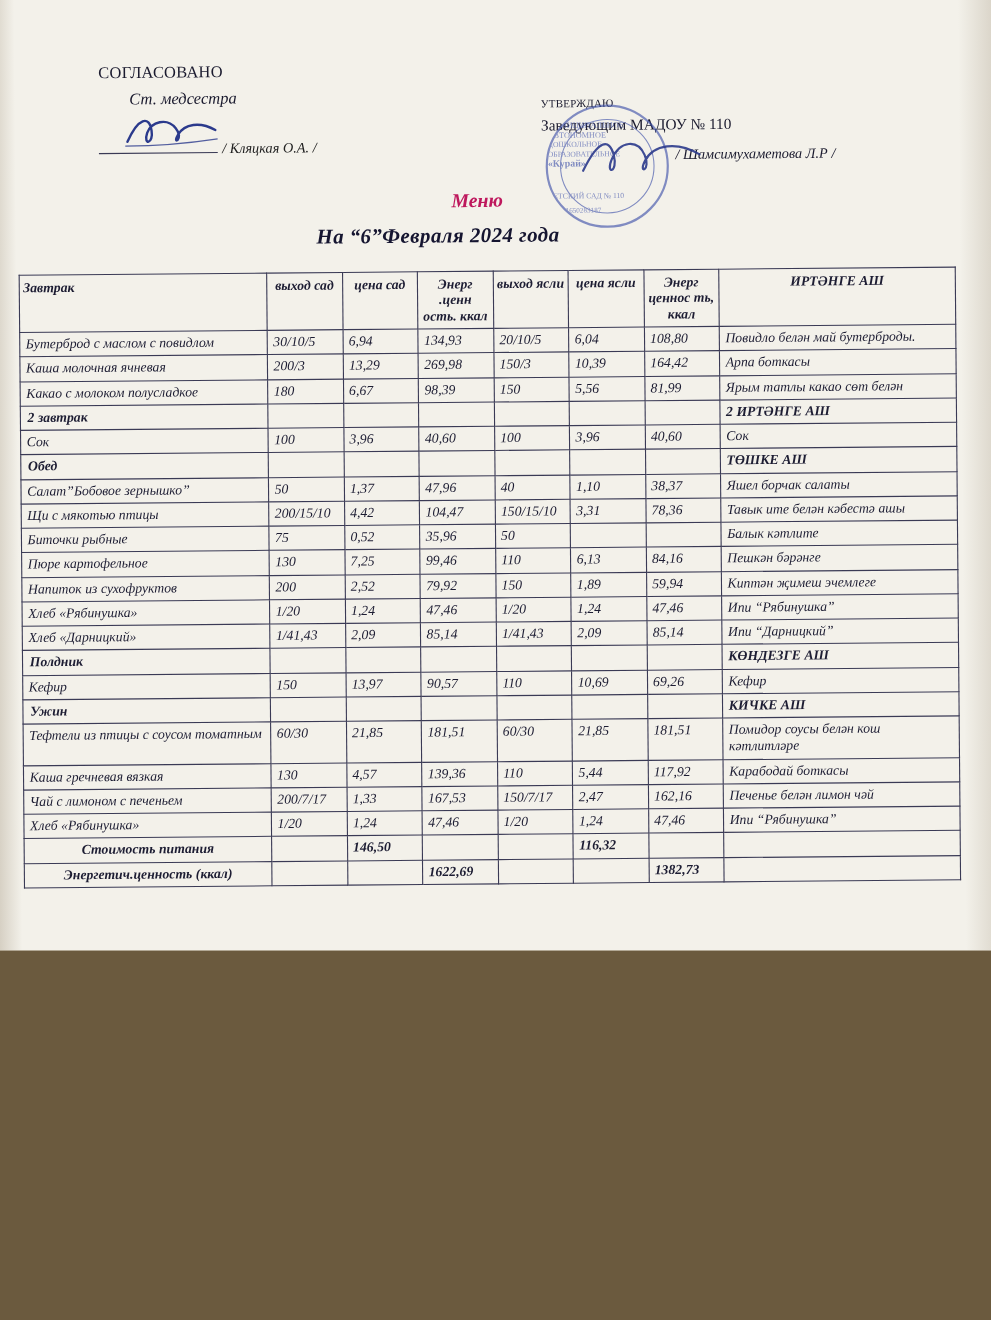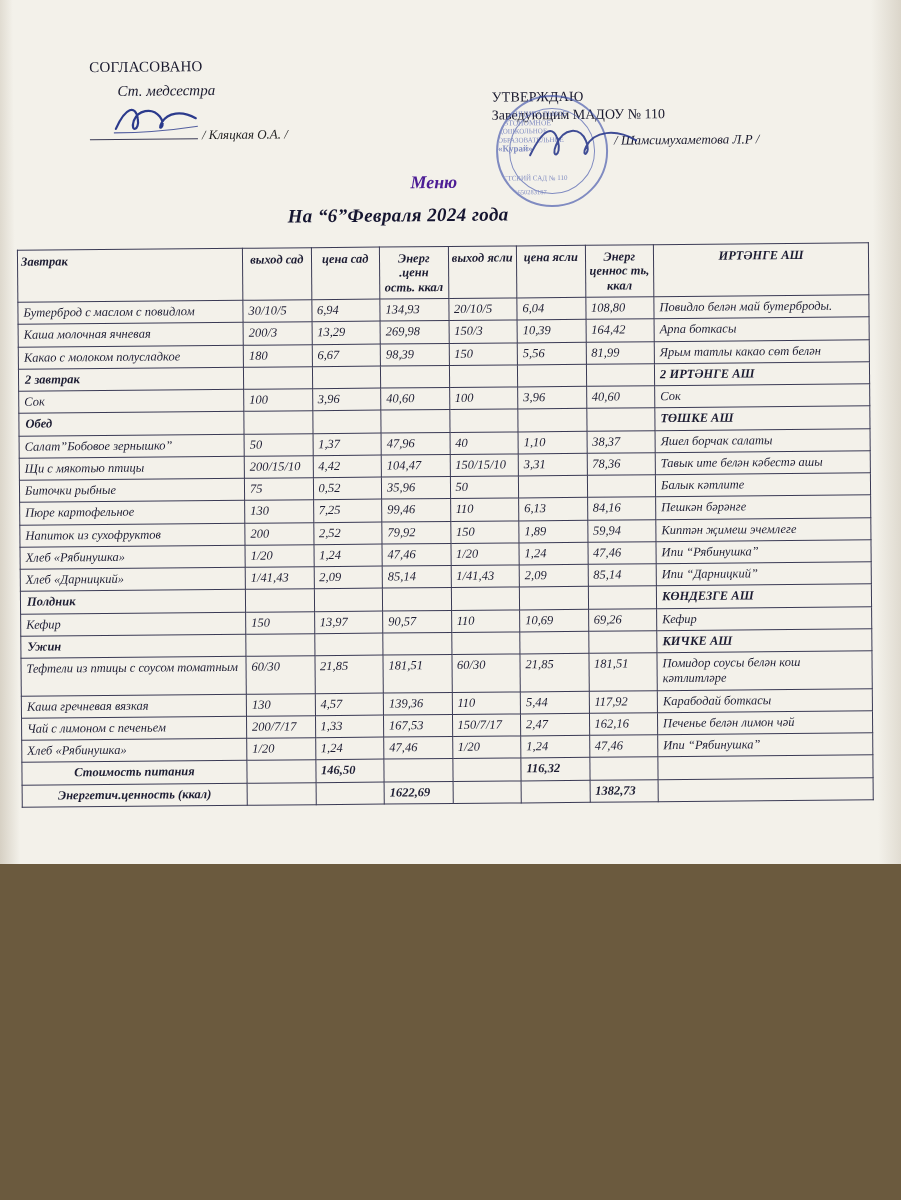--- a/index.html
+++ b/index.html
@@ -97,21 +97,21 @@
     left: 108px;
     top: 96px;
     width: 90px;
     height: 34px;
     pointer-events: none;
   }
   .utver {
     position: absolute;
     left: 488px;
     top: 86px;
-    font-size: 14px;
+    font-size: 10px;
     font-style: normal;
     letter-spacing: .2px;
   }
   .zav {
     position: absolute;
     left: 488px;
     top: 104px;
     font-size: 14px;
     font-style: normal;
   }
@@ -156,21 +156,21 @@
     height: 44px;
     pointer-events: none;
   }
   .menu-title {
     position: absolute;
     left: 406px;
     top: 168px;
     font-size: 18px;
     font-weight: bold;
     font-style: italic;
-    color: #4c1d95;
+    color: #be185d;
   }
   .menu-date {
     position: absolute;
     left: 283px;
     top: 200px;
     font-size: 19px;
     font-weight: bold;
     font-style: italic;
     color: #151530;
     letter-spacing: .4px;

